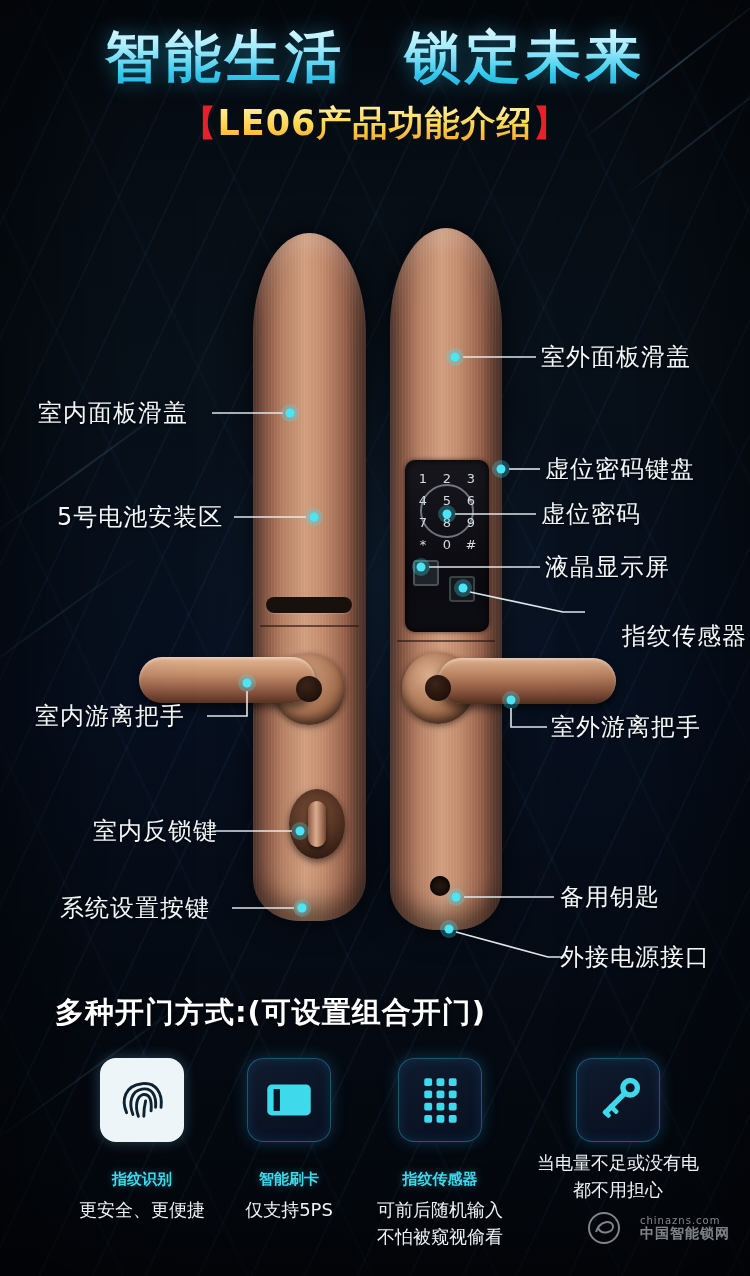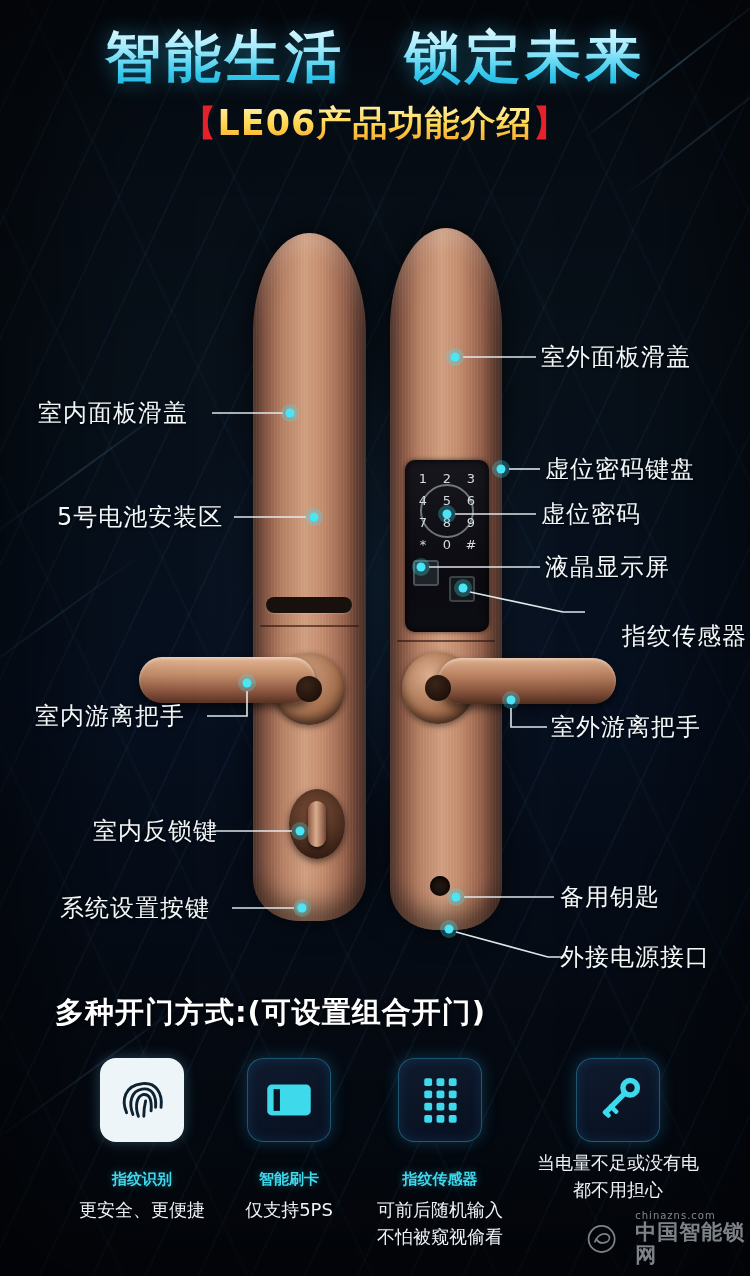--- a/index.html
+++ b/index.html
@@ -117,21 +117,21 @@
     box-shadow: 0 0 16px rgba(40,165,225,0.28), inset 0 0 12px rgba(30,120,180,0.22); }
   .f-title { margin-top:28px; font-size:15px; font-weight:bold; color:#3fd9ec;
     text-shadow:0 0 8px rgba(40,190,230,.4); }
   .f-desc { margin-top:7px; font-size:18px; color:#eef3f6; line-height:1.5; }
 
   
   .watermark { position:absolute; left:586px; top:1210px; z-index:6; opacity:0.55;
     display:flex; align-items:center; gap:18px; color:#e4ecf1; }
   .wm-texts { display:flex; flex-direction:column; line-height:1.1; }
   .wm-domain { font-size:10px; letter-spacing:1px; }
-  .wm-site { font-size:21px; font-weight:bold; letter-spacing:1px; }
+  .wm-site { font-size:14px; font-weight:bold; letter-spacing:1px; }
 </style>
 </head>
 <body>
 
 <div class="stage">
   <div class="center-glow"></div>
   <div class="streak s1"></div>
   <div class="streak s2"></div>
   <div class="streak s3"></div>
   <div class="streak s4"></div>

